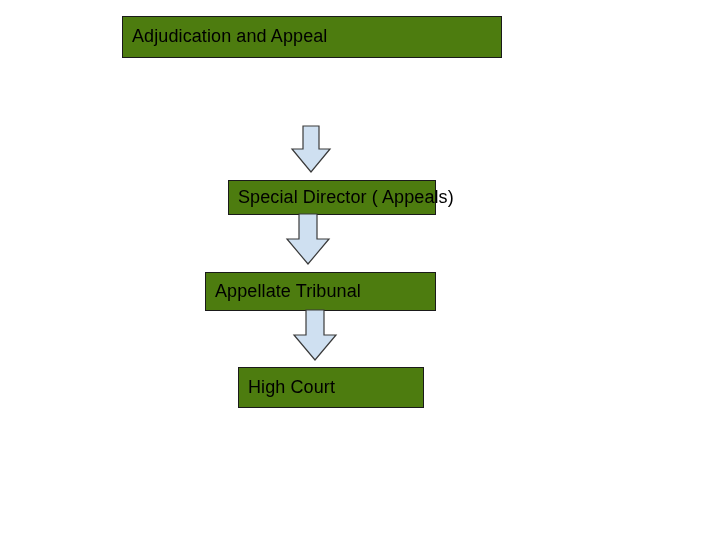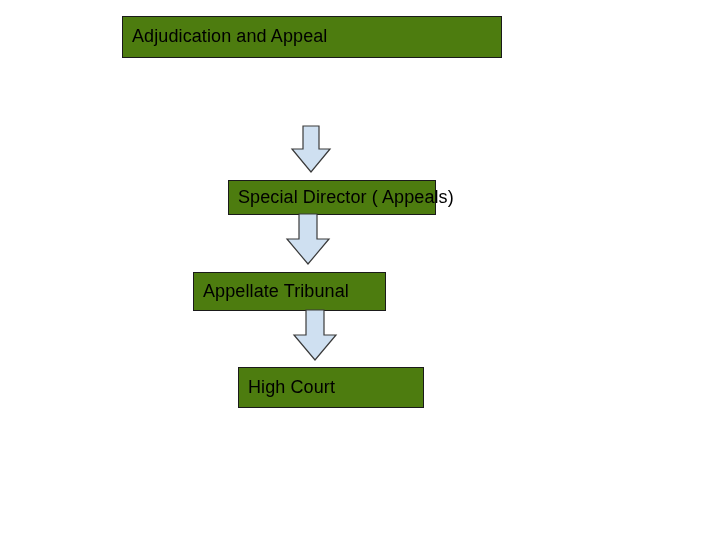--- a/index.html
+++ b/index.html
@@ -30,21 +30,21 @@
     line-height: 1.1;
     letter-spacing: 0.1px;
     white-space: nowrap;
   }
   .node .node-label {
     padding-left: 9px;
   }
   #node-1 { left: 122px; top: 16px;  width: 380px; height: 42px; }
   #node-2 { left: 180px; top: 80px;  width: 275px; height: 47px; }
   #node-3 { left: 189px; top: 180px; width: 208px; height: 35px; margin-left: 39px; }
-  #node-4 { left: 193px; top: 272px; width: 193px; height: 39px; }
+  #node-4 { left: 205px; top: 272px; width: 231px; height: 39px; }
   #node-5 { left: 238px; top: 367px; width: 186px; height: 41px; text-align: center; }
 
   .connector {
     position: absolute;
     overflow: visible;
   }
   #connector-1 { left: 290px; top: 126px; }
   #connector-2 { left: 285px; top: 214px; }
   #connector-3 { left: 292px; top: 310px; }
   .connector polygon {

